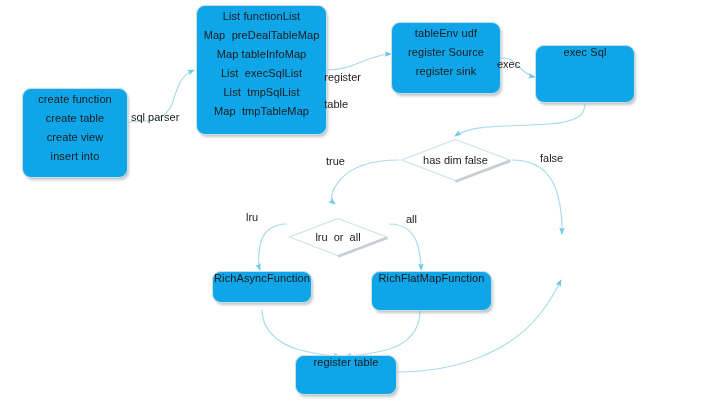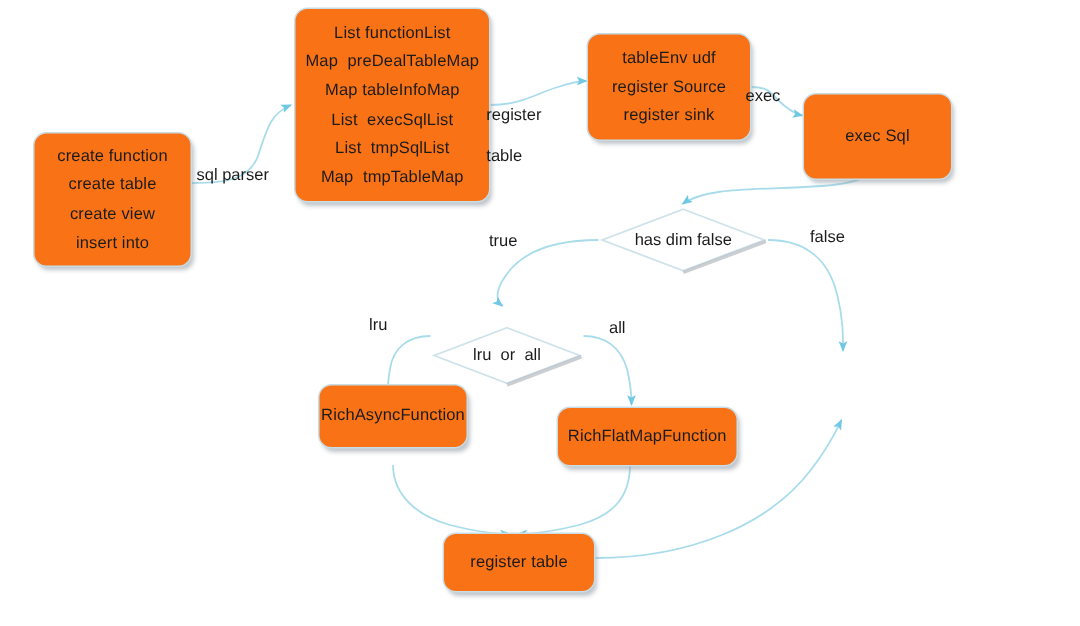--- a/index.html
+++ b/index.html
@@ -19,26 +19,26 @@
     position: absolute;
     left: 0; top: 0;
     width: 720px; height: 417px;
     pointer-events: none;
   }
   .node {
     position: absolute;
     box-sizing: border-box;
     border: 1px solid #c8dde6;
     border-radius: 9px;
-    background: #f97316;
+    background: #0ea5e9;
     box-shadow: 2px 3px 3px -1px rgba(140,150,158,0.55);
     display: flex;
     flex-direction: column;
     align-items: center;
-    justify-content: center;
+    justify-content: flex-start;
   }
   .node .line {
     font-size: 11px;
     color: #1b1b1b;
     letter-spacing: 0.1px;
     white-space: pre;
     line-height: 1.1;
   }
   .node.multi .line { margin: 3.5px 0; }
   .diamond {
@@ -119,41 +119,41 @@
     <span class="line">List  tmpSqlList</span>
     <span class="line">Map  tmpTableMap</span>
   </div>
 
   <div class="node multi" style="left:391px; top:22px; width:110px; height:72px;">
     <span class="line">tableEnv udf</span>
     <span class="line">register Source</span>
     <span class="line">register sink</span>
   </div>
 
-  <div class="node" style="left:535px; top:45px; width:100px; height:58px;margin-top:17px;">
+  <div class="node" style="left:535px; top:45px; width:100px; height:58px;">
     <span class="line">exec Sql</span>
   </div>
 
   <div class="diamond" style="left:399px; top:137px; width:113px; height:46px;">
     <svg class="dshape" viewBox="0 0 113 46" preserveAspectRatio="none">
       <path d="M56.5,2.5 L110.5,23 L56.5,43.5 L2.5,23 Z" fill="#ffffff" stroke="#cfe2ea" stroke-width="1.2"></path>
       <path d="M56.5,44.6 L111.6,23.9" fill="none" stroke="#b9bfc4" stroke-width="2.4" opacity="0.75"></path>
     </svg>
     <span class="dlabel">has dim false</span>
   </div>
 
   <div class="diamond" style="left:287px; top:216px; width:102px; height:42px;">
     <svg class="dshape" viewBox="0 0 102 42" preserveAspectRatio="none">
       <path d="M51,2.5 L99.5,21 L51,39.5 L2.5,21 Z" fill="#ffffff" stroke="#cfe2ea" stroke-width="1.2"></path>
       <path d="M51,40.6 L100.6,21.8" fill="none" stroke="#b9bfc4" stroke-width="2.4" opacity="0.75"></path>
     </svg>
     <span class="dlabel">lru  or  all</span>
   </div>
 
-  <div class="node" style="left:212px; top:256px; width:100px; height:43px;">
+  <div class="node" style="left:212px; top:271px; width:100px; height:32px;">
     <span class="line">RichAsyncFunction</span>
   </div>
 
   <div class="node" style="left:371px; top:271px; width:121px; height:40px;">
     <span class="line">RichFlatMapFunction</span>
   </div>
 
   <div class="node" style="left:295px; top:355px; width:102px; height:40px;">
     <span class="line">register table</span>
   </div>

